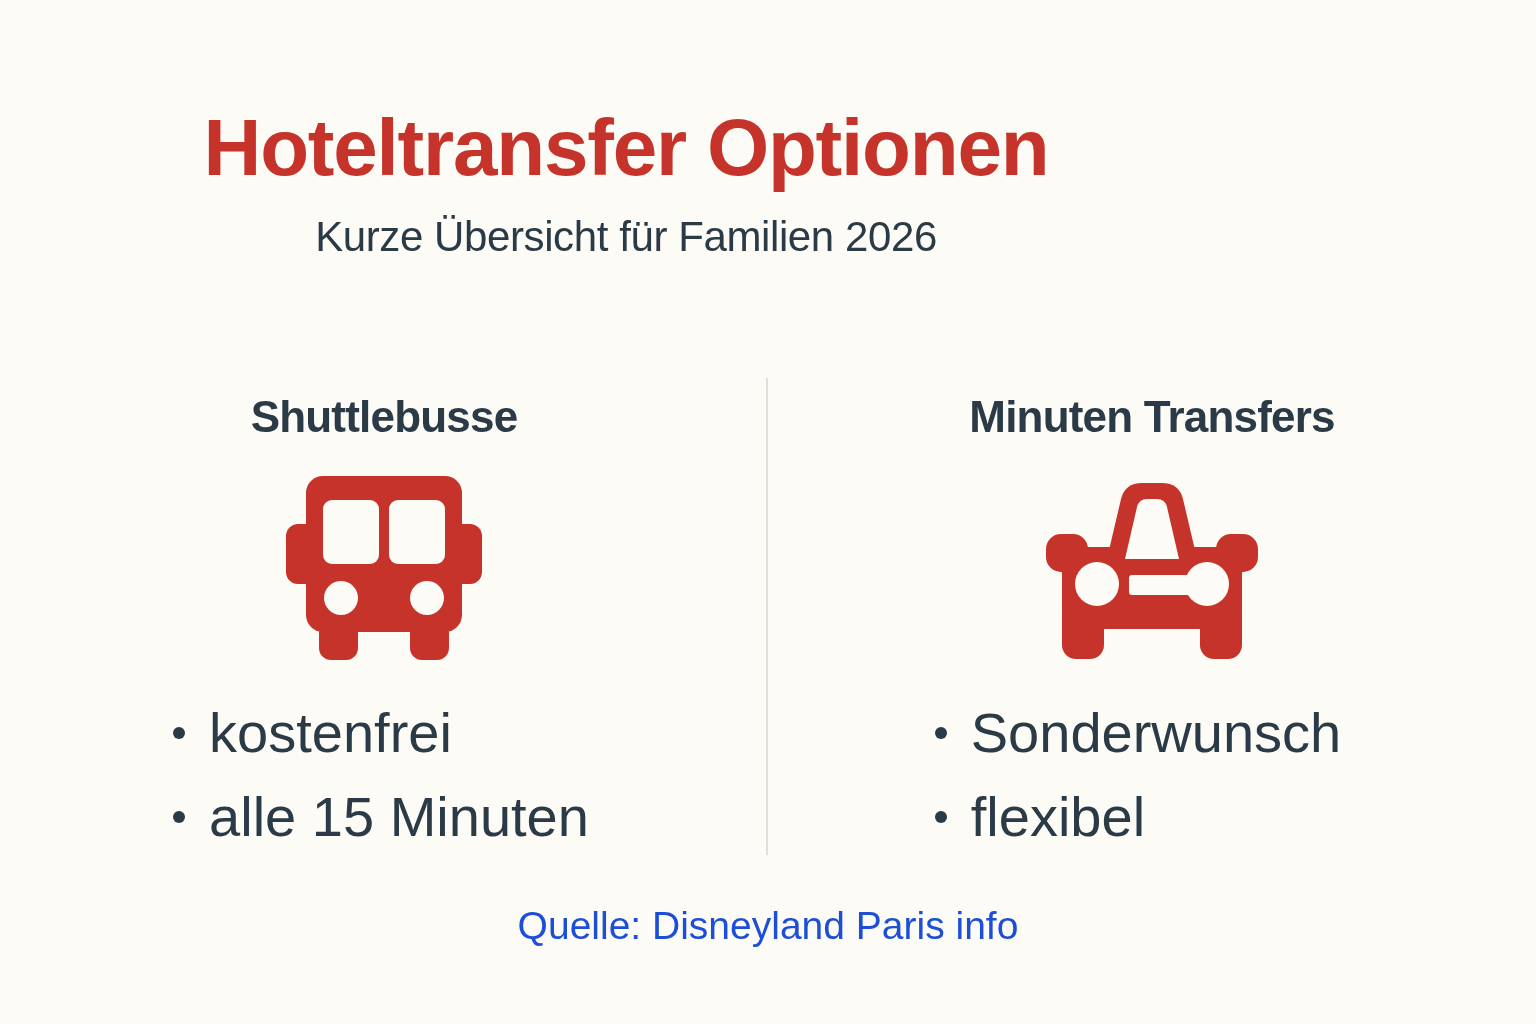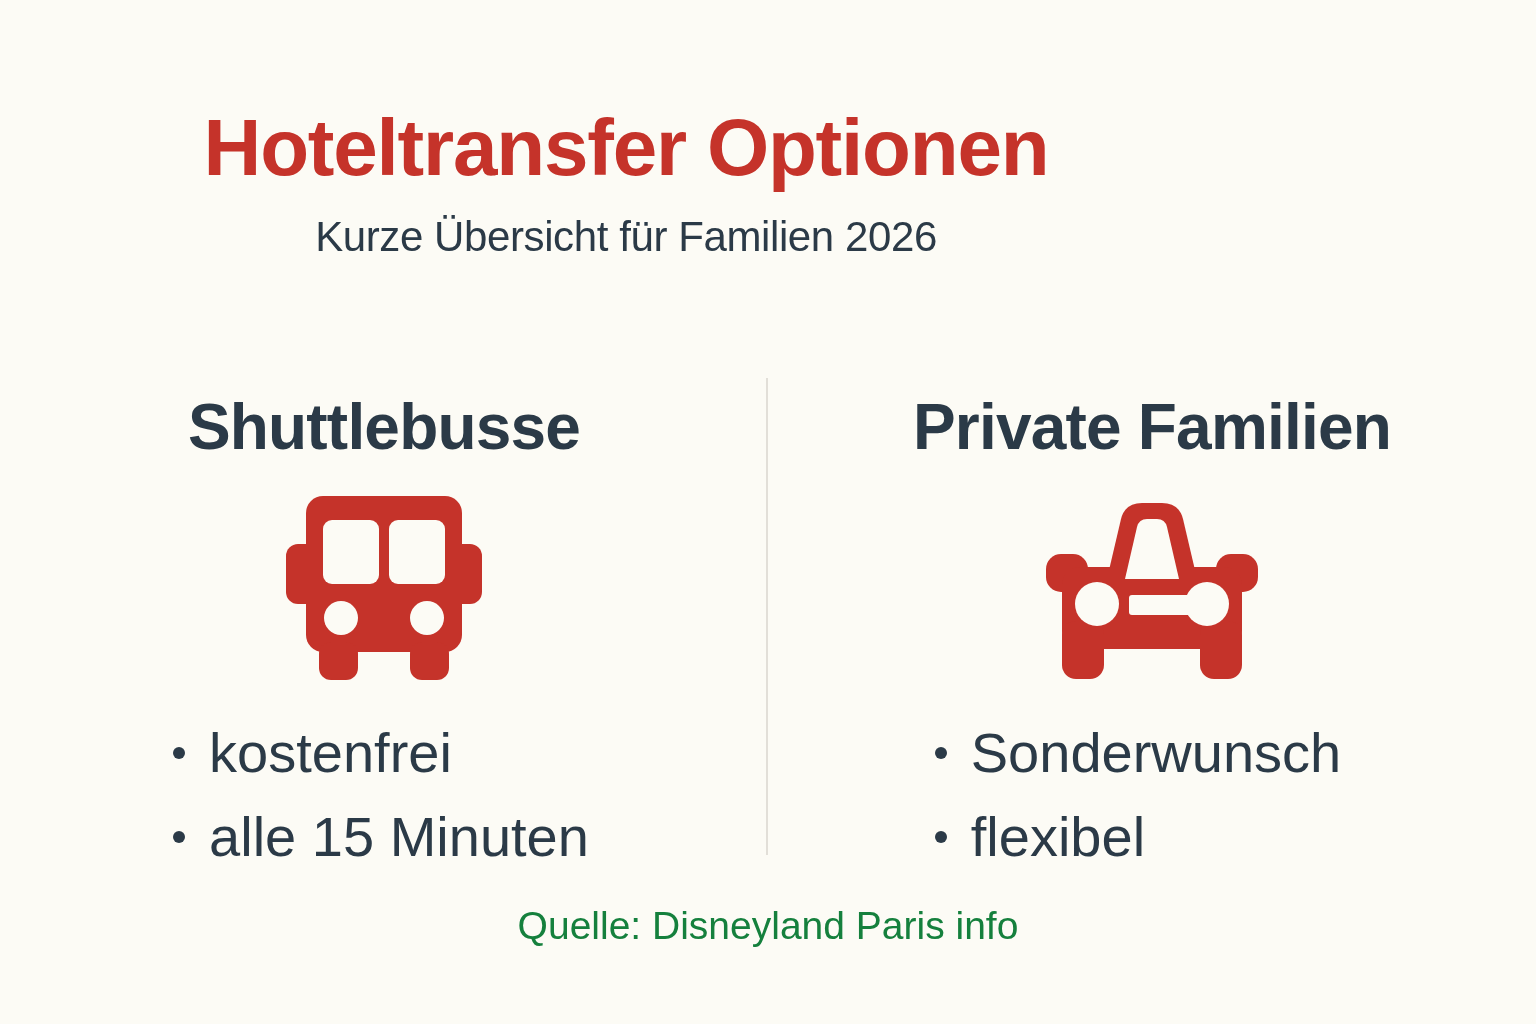--- a/index.html
+++ b/index.html
@@ -75,21 +75,21 @@
 
   .column {
     width: 768px;
     display: flex;
     flex-direction: column;
     align-items: center;
   }
 
   .col-heading {
     margin: 0;
-    font-size: 64px;
+    font-size: 44px;
     line-height: 1.0;
     font-weight: 700;
     letter-spacing: -0.8px;
     color: #2B3A47;
     white-space: nowrap;
   }
 
   .icon-wrap {
     margin-top: 36px;
     height: 186px;
@@ -144,21 +144,21 @@
     top: 906px;
     width: 1536px;
     text-align: center;
   }
 
   .source {
     margin: 0;
     font-size: 39px;
     line-height: 1.0;
     font-weight: 400;
-    color: #15803d;
+    color: #1d4ed8;
     white-space: nowrap;
   }
 </style>
 </head>
 <body>
 
 <div class="infographic">
 
   <div class="header">
     <h1 class="title">Hoteltransfer Optionen</h1>
@@ -204,21 +204,21 @@
           <span>kostenfrei</span>
         </li>
         <li class="bullet-item">
           <span class="bullet-dot"></span>
           <span>alle 15 Minuten</span>
         </li>
       </ul>
     </div>
 
     <div class="column col-right">
-      <h2 class="col-heading">Private Familien</h2>
+      <h2 class="col-heading">Minuten Transfers</h2>
 
       <div class="icon-wrap">
         <svg width="212" height="182" viewBox="0 0 212 182" aria-hidden="true">
           <g fill="#C5332A">
 
             <rect x="0" y="57" width="42" height="38" rx="15"></rect>
 
             <rect x="170" y="57" width="42" height="38" rx="15"></rect>
 
             <path d="M60 86 L75 22 Q79 6 96 6 L116 6 Q133 6 137 22 L152 86 Z"></path>

